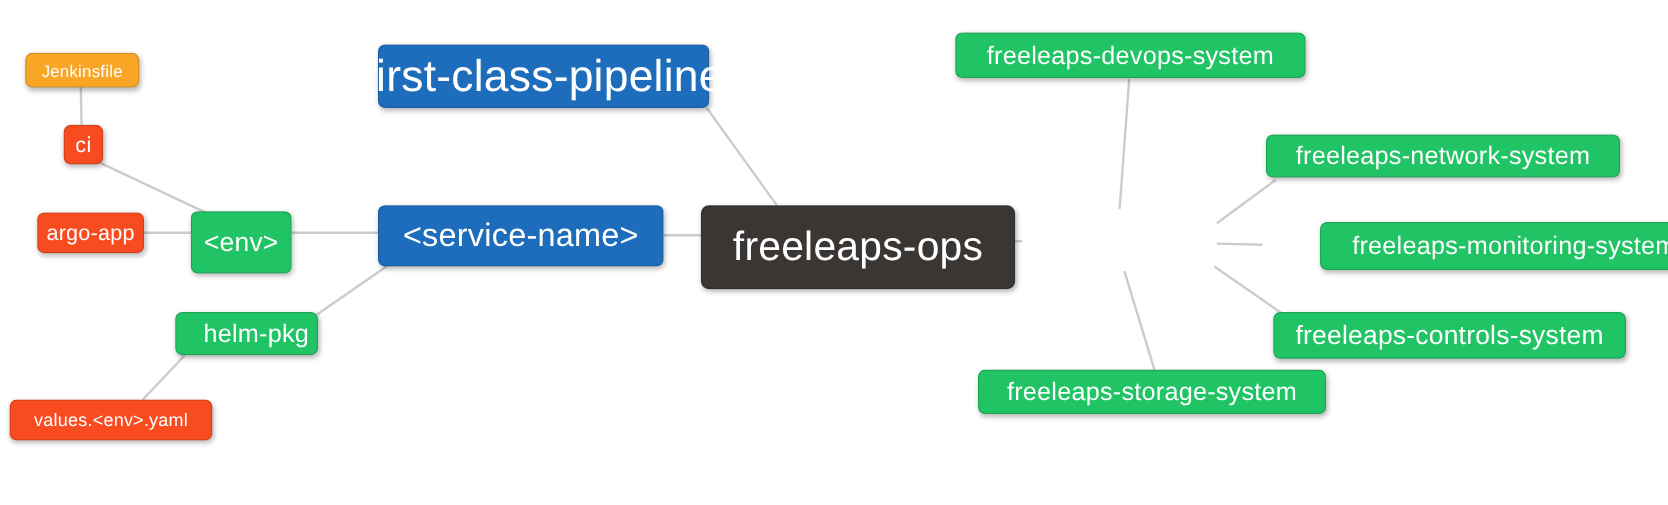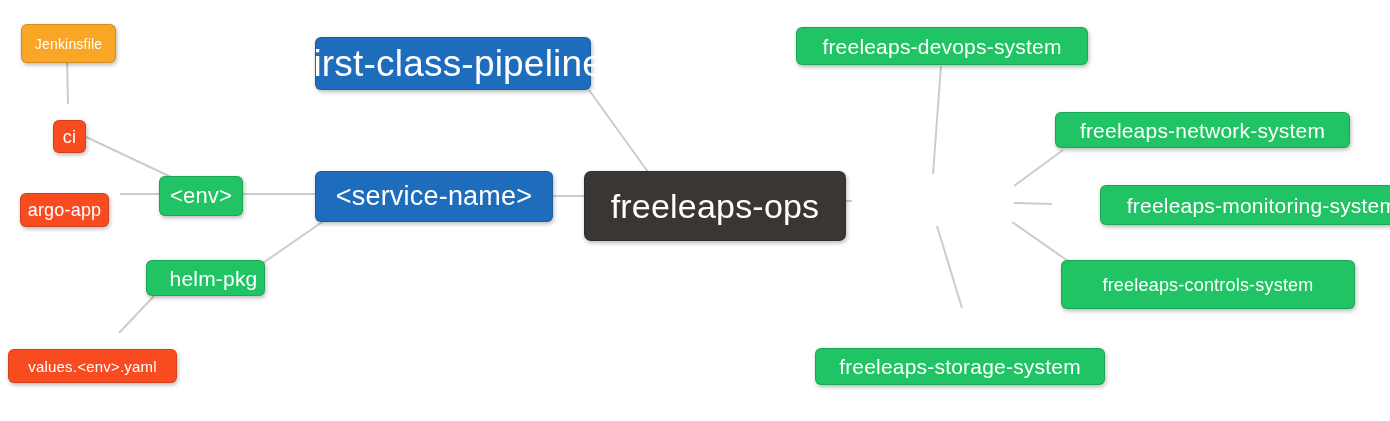--- a/index.html
+++ b/index.html
@@ -36,21 +36,21 @@
     border-radius: 6px;
     border: 1px solid rgba(0,0,0,0.15);
     box-shadow: 1px 2px 4px rgba(0,0,0,0.28);
     white-space: nowrap;
     cursor: pointer;
     line-height: 1;
     letter-spacing: 0.2px;
   }
   .node.blue   { background: var(--node-blue,   #1e6dbd); }
   .node.green  { background: var(--node-green,  #20c464); }
-  .node.red    { background: var(--node-red,    #f94b20); margin-top: 16px; }
+  .node.red    { background: var(--node-red,    #f94b20); }
   .node.orange { background: var(--node-orange, #f9a526); }
   .node.dark   { background: var(--node-dark,   #3a3634); text-align: center; }
 </style>
 </head>
 <body>
 
 <div id="canvas">
 
   <svg id="edges">
     <line x1="67" y1="57" x2="68" y2="104"></line>
@@ -62,42 +62,42 @@
     <line x1="589" y1="90" x2="648" y2="172"></line>
     <line x1="553" y1="196" x2="584" y2="196"></line>
     <line x1="846" y1="201" x2="852" y2="201"></line>
     <line x1="933" y1="174" x2="941" y2="66"></line>
     <line x1="1014" y1="186" x2="1063" y2="150"></line>
     <line x1="1014" y1="203" x2="1052" y2="204"></line>
     <line x1="1012" y1="222" x2="1068" y2="261"></line>
     <line x1="937" y1="226" x2="962" y2="308"></line>
   </svg>
 
-  <div class="node orange" style="left:21px;  top:24px;  width:95px;  height:39px; font-size:14px;">Jenkinsfile</div>
+  <div class="node orange" style="left:21px;  top:44px;  width:95px;  height:29px; font-size:14px;">Jenkinsfile</div>
 
   <div class="node red" style="left:53px;  top:104px; width:33px;  height:33px; font-size:18px;">ci</div>
 
-  <div class="node red" style="left:20px;  top:177px; width:89px;  height:34px; font-size:18px;">argo-app</div>
+  <div class="node red" style="left:31px;  top:177px; width:89px;  height:34px; font-size:18px;">argo-app</div>
 
-  <div class="node green" style="left:159px; top:176px; width:84px;  height:40px; font-size:22px;">&lt;env&gt;</div>
+  <div class="node green" style="left:159px; top:176px; width:84px;  height:52px; font-size:22px;">&lt;env&gt;</div>
 
   <div class="node green" style="left:146px; top:260px; width:119px; height:36px; font-size:21px;padding-left:16px;">helm-pkg</div>
 
   <div class="node red" style="left:8px;   top:333px; width:169px; height:34px; font-size:15px;">values.&lt;env&gt;.yaml</div>
 
   <div class="node blue" style="left:315px; top:37px;  width:276px; height:53px; font-size:37px;">first-class-pipeline</div>
 
   <div class="node blue" style="left:315px; top:171px; width:238px; height:51px; font-size:27px;">&lt;service-name&gt;</div>
 
   <div class="node dark" style="left:584px; top:171px; width:262px; height:70px; font-size:34px; border-radius:7px;">freeleaps-ops</div>
 
 
   <div class="node green" style="left:796px; top:27px;  width:292px; height:38px; font-size:21px;">freeleaps-devops-system</div>
 
   <div class="node green" style="left:1055px; top:112px; width:295px; height:36px; font-size:21px;">freeleaps-network-system</div>
 
   <div class="node green" style="left:1052px; top:185px; width:324px; height:40px; font-size:21px;margin-left:48px;">freeleaps-monitoring-system</div>
 
-  <div class="node green" style="left:1061px; top:260px; width:294px; height:49px; font-size:18px;">freeleaps-controls-system</div>
+  <div class="node green" style="left:1061px; top:260px; width:294px; height:39px; font-size:22px;">freeleaps-controls-system</div>
 
-  <div class="node green" style="left:815px; top:308px; width:290px; height:37px; font-size:21px;margin-top:40px;">freeleaps-storage-system</div>
+  <div class="node green" style="left:815px; top:308px; width:290px; height:37px; font-size:21px;">freeleaps-storage-system</div>
 
 </div>
 
 </body></html>

